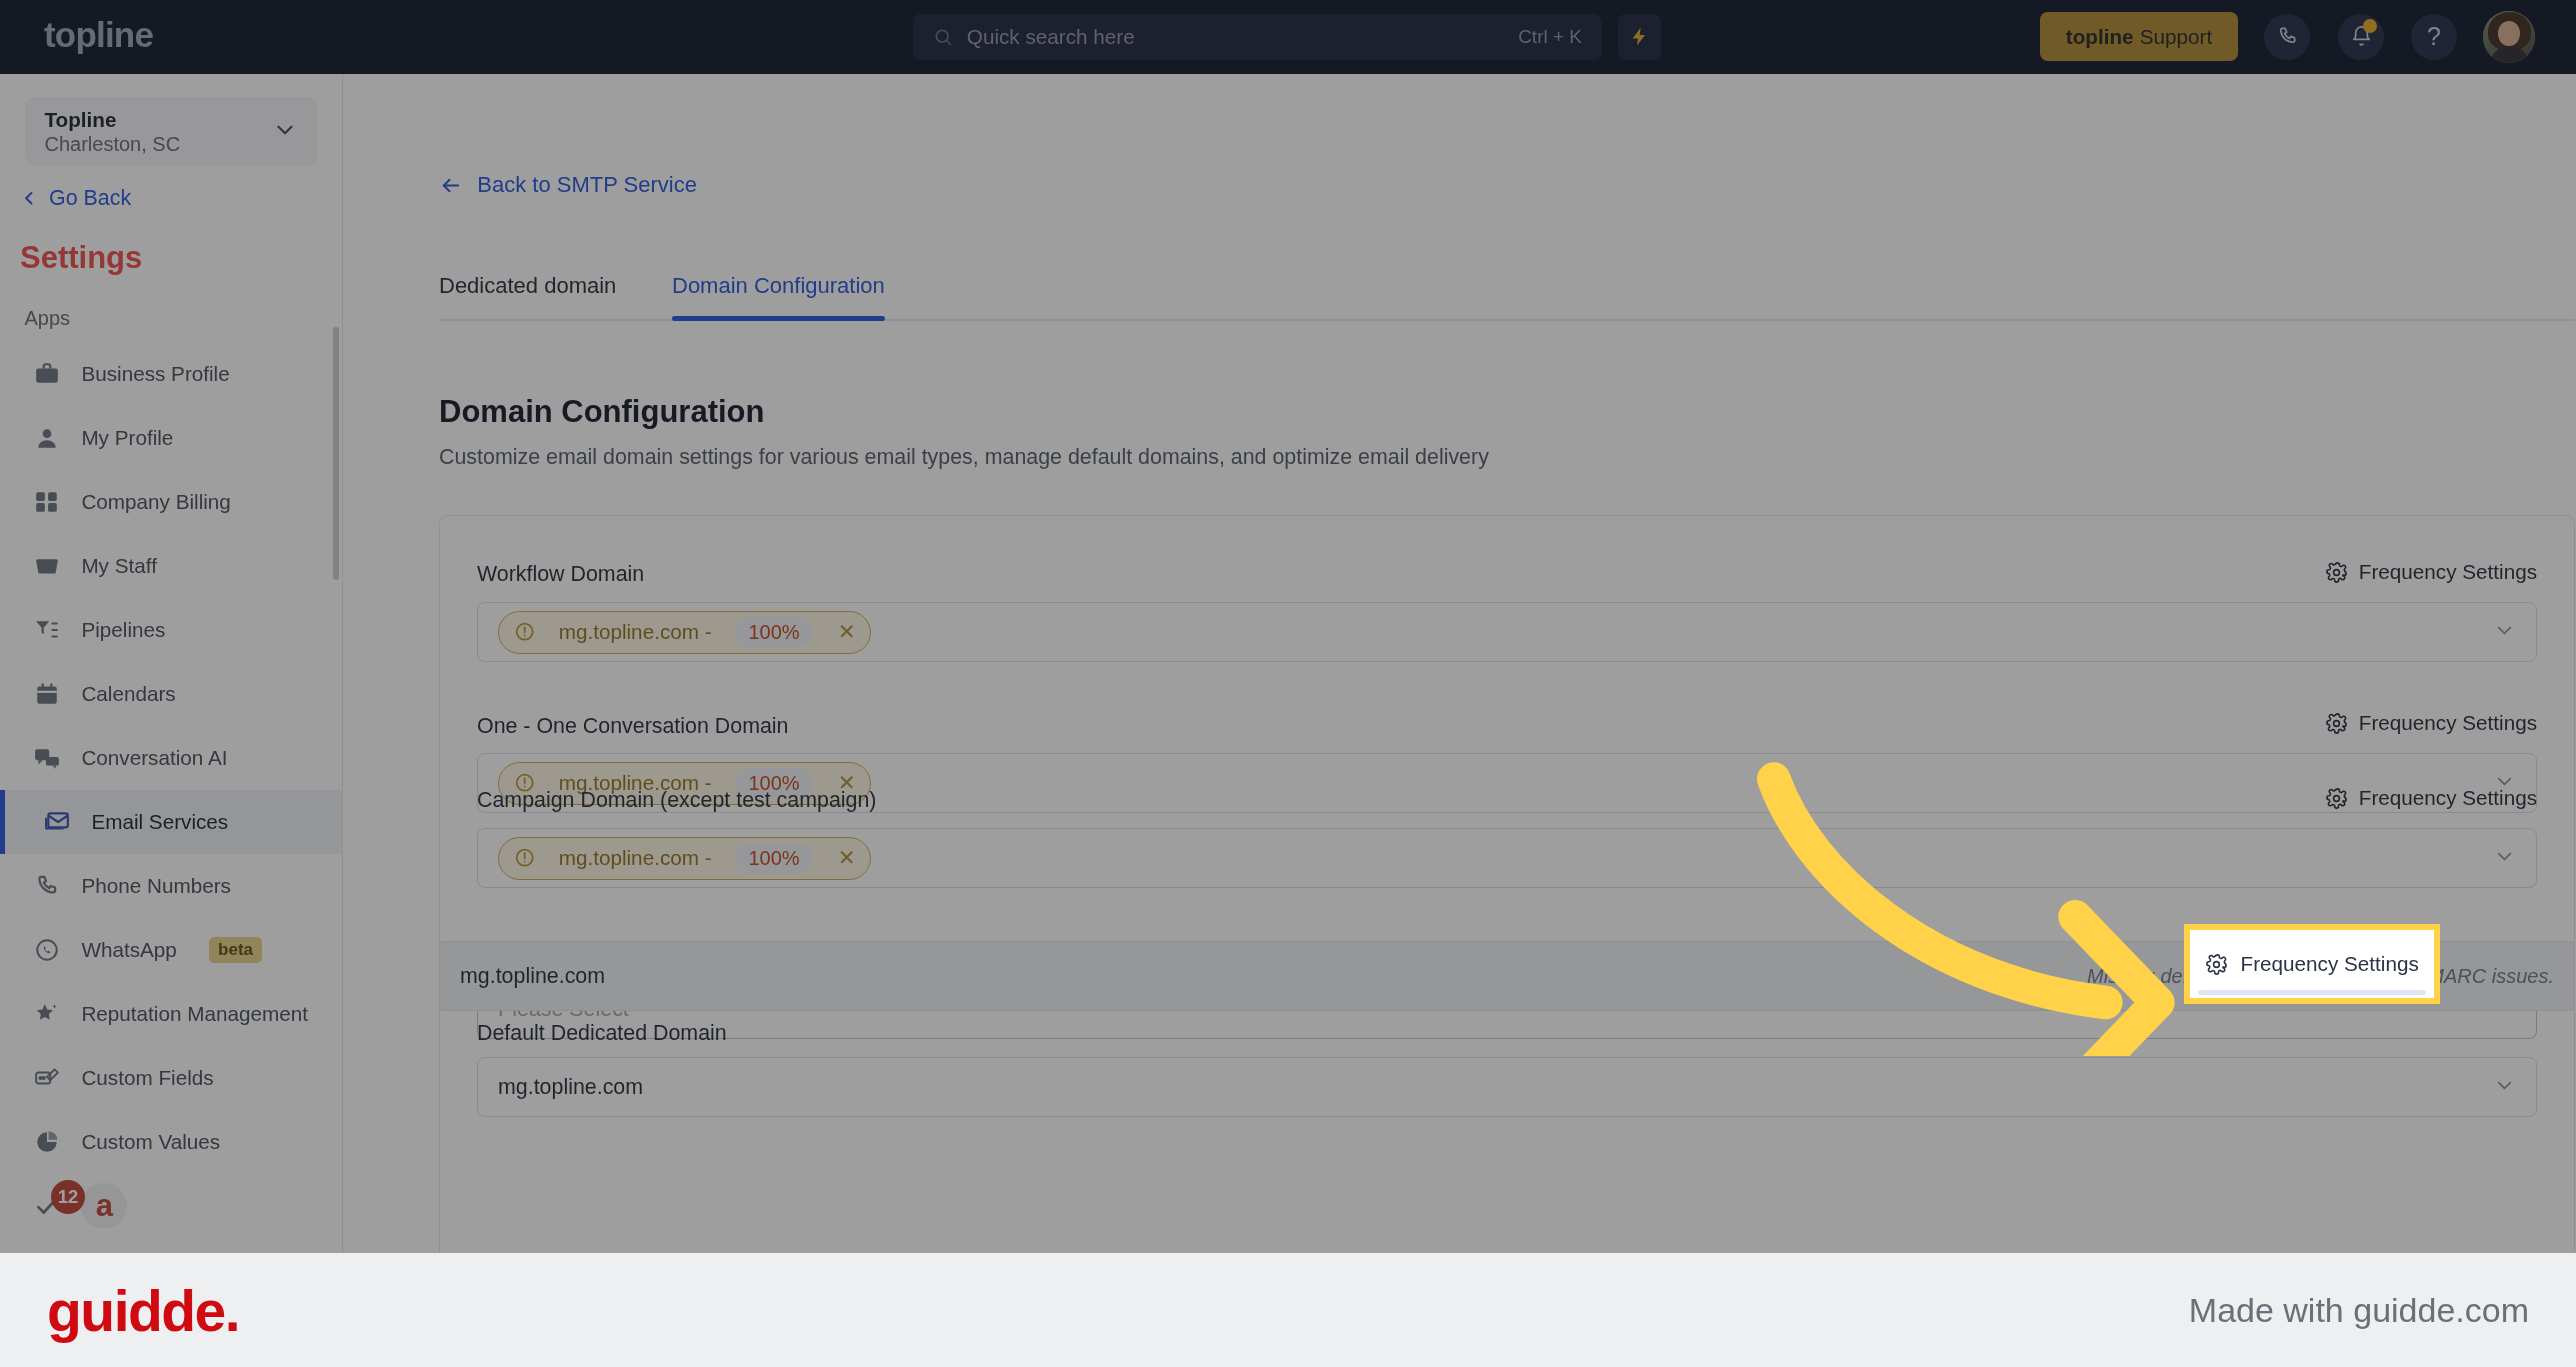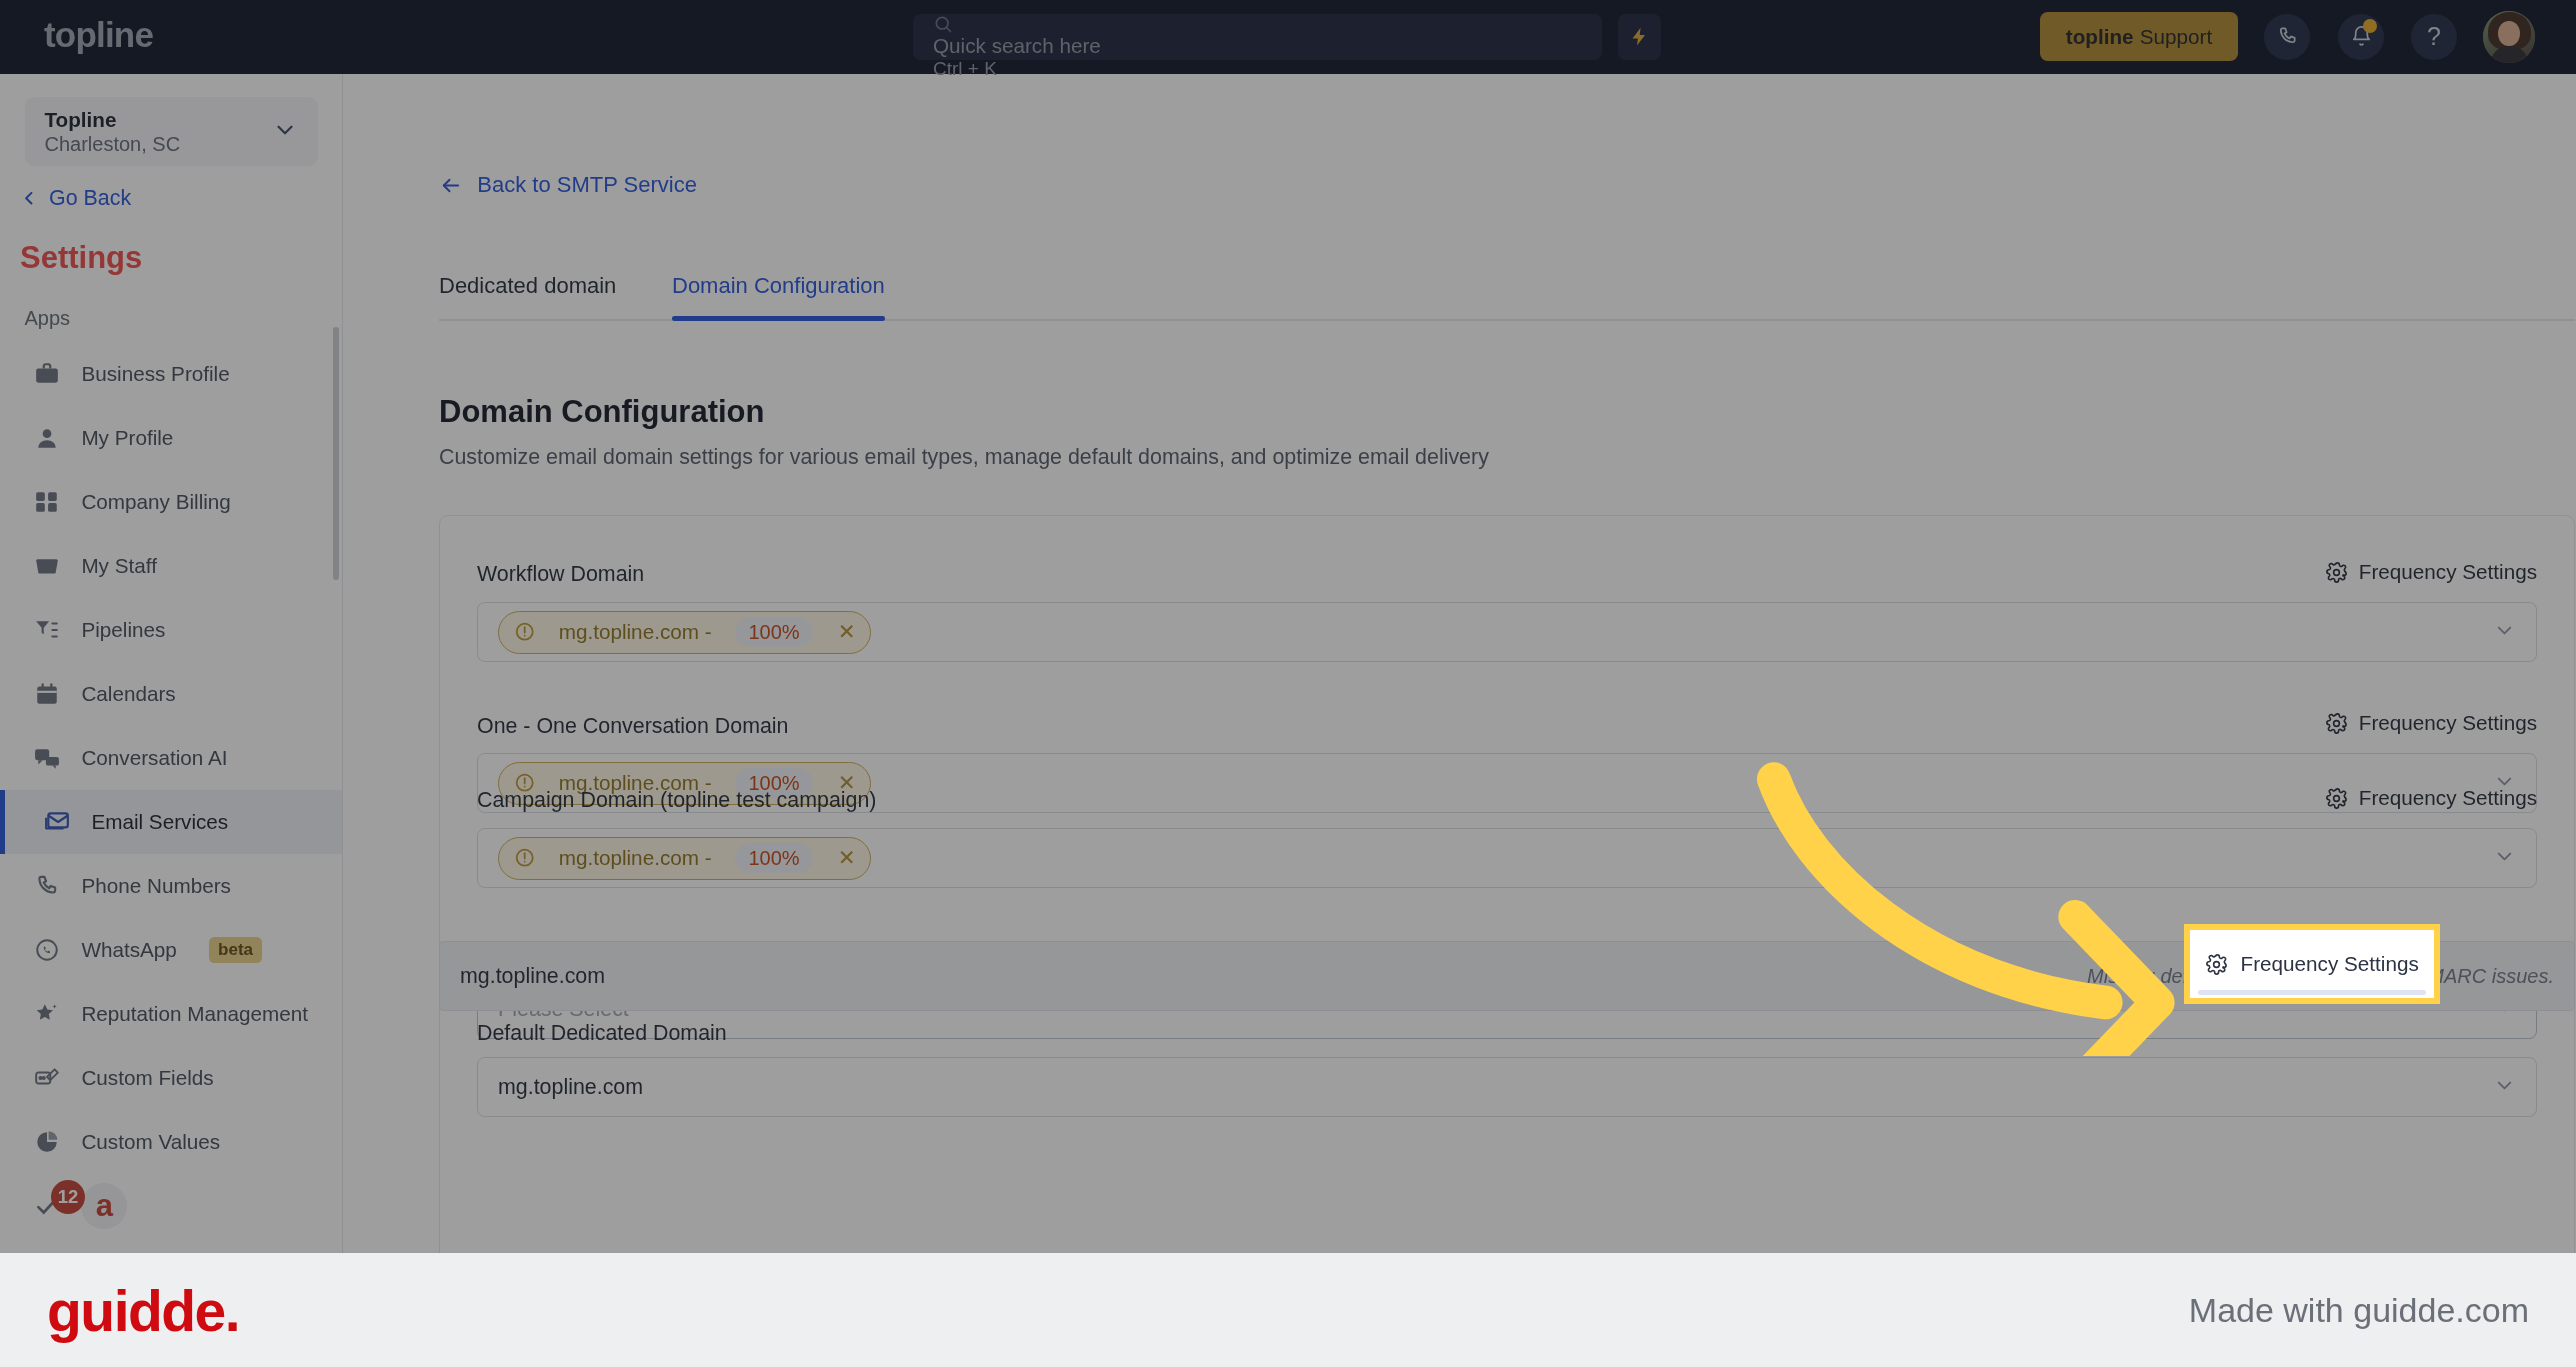--- a/index.html
+++ b/index.html
@@ -15,23 +15,22 @@
   .topbar{
     position:absolute; left:0; top:0; width:2576px; height:74px;
     background:#070d22; display:flex; align-items:center; z-index:5;
   }
   .brand{
     position:absolute; left:44px; top:15.3px;
     font-size:35px; font-weight:700; color:#9aa0ad; letter-spacing:-0.8px;
   }
   .searchwrap{
     position:absolute; left:913px; top:13.8px; width:689px; height:46px;
-    background:#151b33; border-radius:7.7px; display:flex; align-items:flex-start;
+    background:#151b33; border-radius:7.7px; display:flex; align-items:center;
     padding:0 20px;
-    flex-direction:column;
   }
   .search-ico{ width:20px;height:20px;flex:0 0 auto;opacity:.65;margin-right:13.8px;}
   .search-ph{ color:#8d93a3; font-size:20.7px; flex:1 1 auto;}
   .search-kbd{ color:#8d93a3; font-size:19px;}
   .bolt-btn{
     position:absolute; left:1618px; top:13.8px; width:43px; height:46px;
     background:#151b33; border-radius:7.7px; display:flex;align-items:center;justify-content:center;
   }
   .bolt-btn svg{width:21.4px;height:21.4px;}
   .support-btn{
@@ -489,21 +488,21 @@
           <span class="pct">100%</span>
           <span class="x">✕</span>
         </span>
         <span class="chev">
           <svg width="23" height="23" viewBox="0 0 24 24" fill="none" stroke="#8b90a0" stroke-width="2" stroke-linecap="round" stroke-linejoin="round">
               <polyline points="6 9 12 15 18 9"></polyline>
             </svg>
         </span>
       </div>
 
-      <div class="flabel" style="left:37px;top:272px;">Campaign Domain (topline test campaign)</div>
+      <div class="flabel" style="left:37px;top:272px;">Campaign Domain (except test campaign)</div>
       <div class="fsettings" style="right:37px;top:270px;">
         <svg viewBox="0 0 24 24" fill="none" stroke="#1b2130" stroke-width="1.7">
             <circle cx="12" cy="12" r="3"></circle>
             <path d="M19.4 14a1.6 1.6 0 0 0 .3 1.8l.1.1a2 2 0 1 1-2.8 2.8l-.1-.1a1.6 1.6 0 0 0-1.8-.3 1.6 1.6 0 0 0-1 1.5V20a2 2 0 1 1-4 0v-.1a1.6 1.6 0 0 0-1-1.5 1.6 1.6 0 0 0-1.8.3l-.1.1a2 2 0 1 1-2.8-2.8l.1-.1a1.6 1.6 0 0 0 .3-1.8 1.6 1.6 0 0 0-1.5-1H4a2 2 0 1 1 0-4h.1a1.6 1.6 0 0 0 1.5-1 1.6 1.6 0 0 0-.3-1.8l-.1-.1a2 2 0 1 1 2.8-2.8l.1.1a1.6 1.6 0 0 0 1.8.3H10a1.6 1.6 0 0 0 1-1.5V4a2 2 0 1 1 4 0v.1a1.6 1.6 0 0 0 1 1.5 1.6 1.6 0 0 0 1.8-.3l.1-.1a2 2 0 1 1 2.8 2.8l-.1.1a1.6 1.6 0 0 0-.3 1.8V10a1.6 1.6 0 0 0 1.5 1H20a2 2 0 1 1 0 4h-.1a1.6 1.6 0 0 0-1.5 1z"></path>
           </svg>
         <span>Frequency Settings</span>
       </div>
       <div class="selectbox" style="left:37px;top:312px;right:37px;">
         <span class="chip">
           <svg class="warn" viewBox="0 0 24 24" fill="none" stroke="#b8902a" stroke-width="2">

